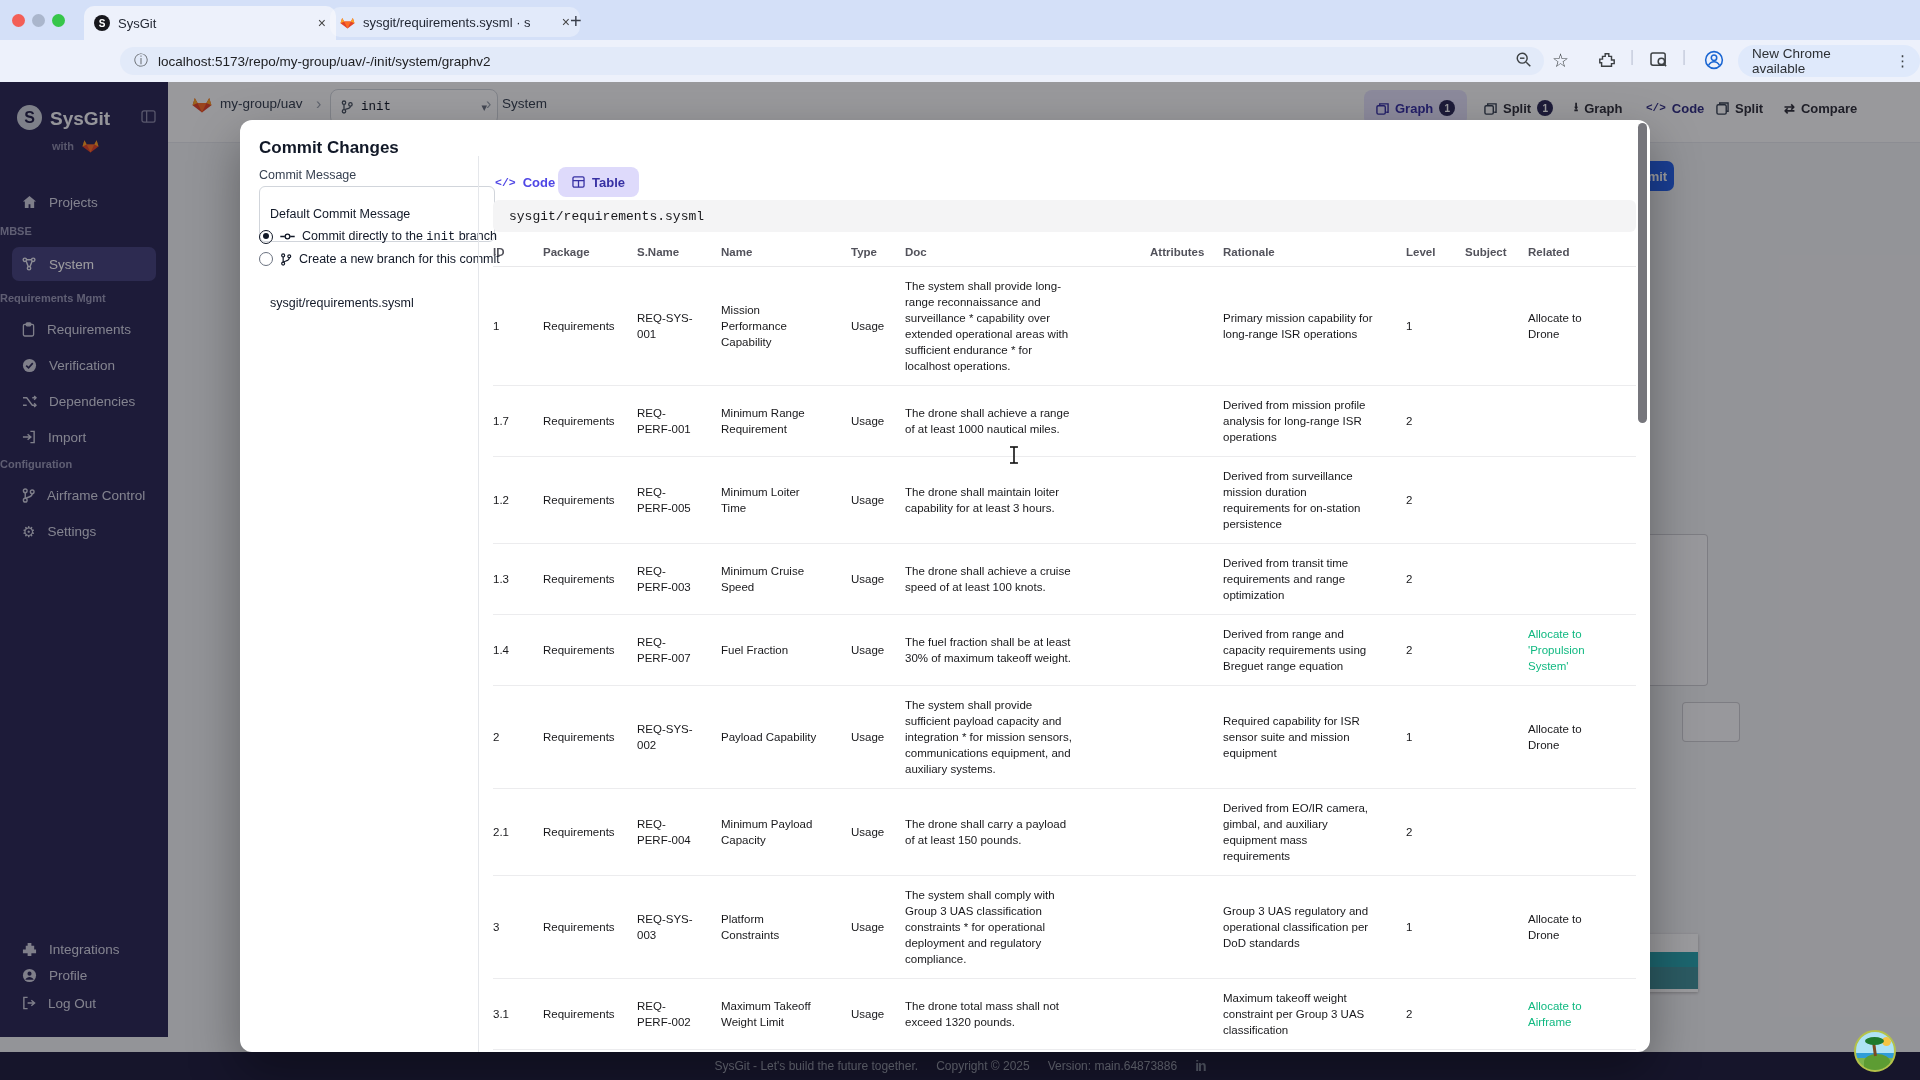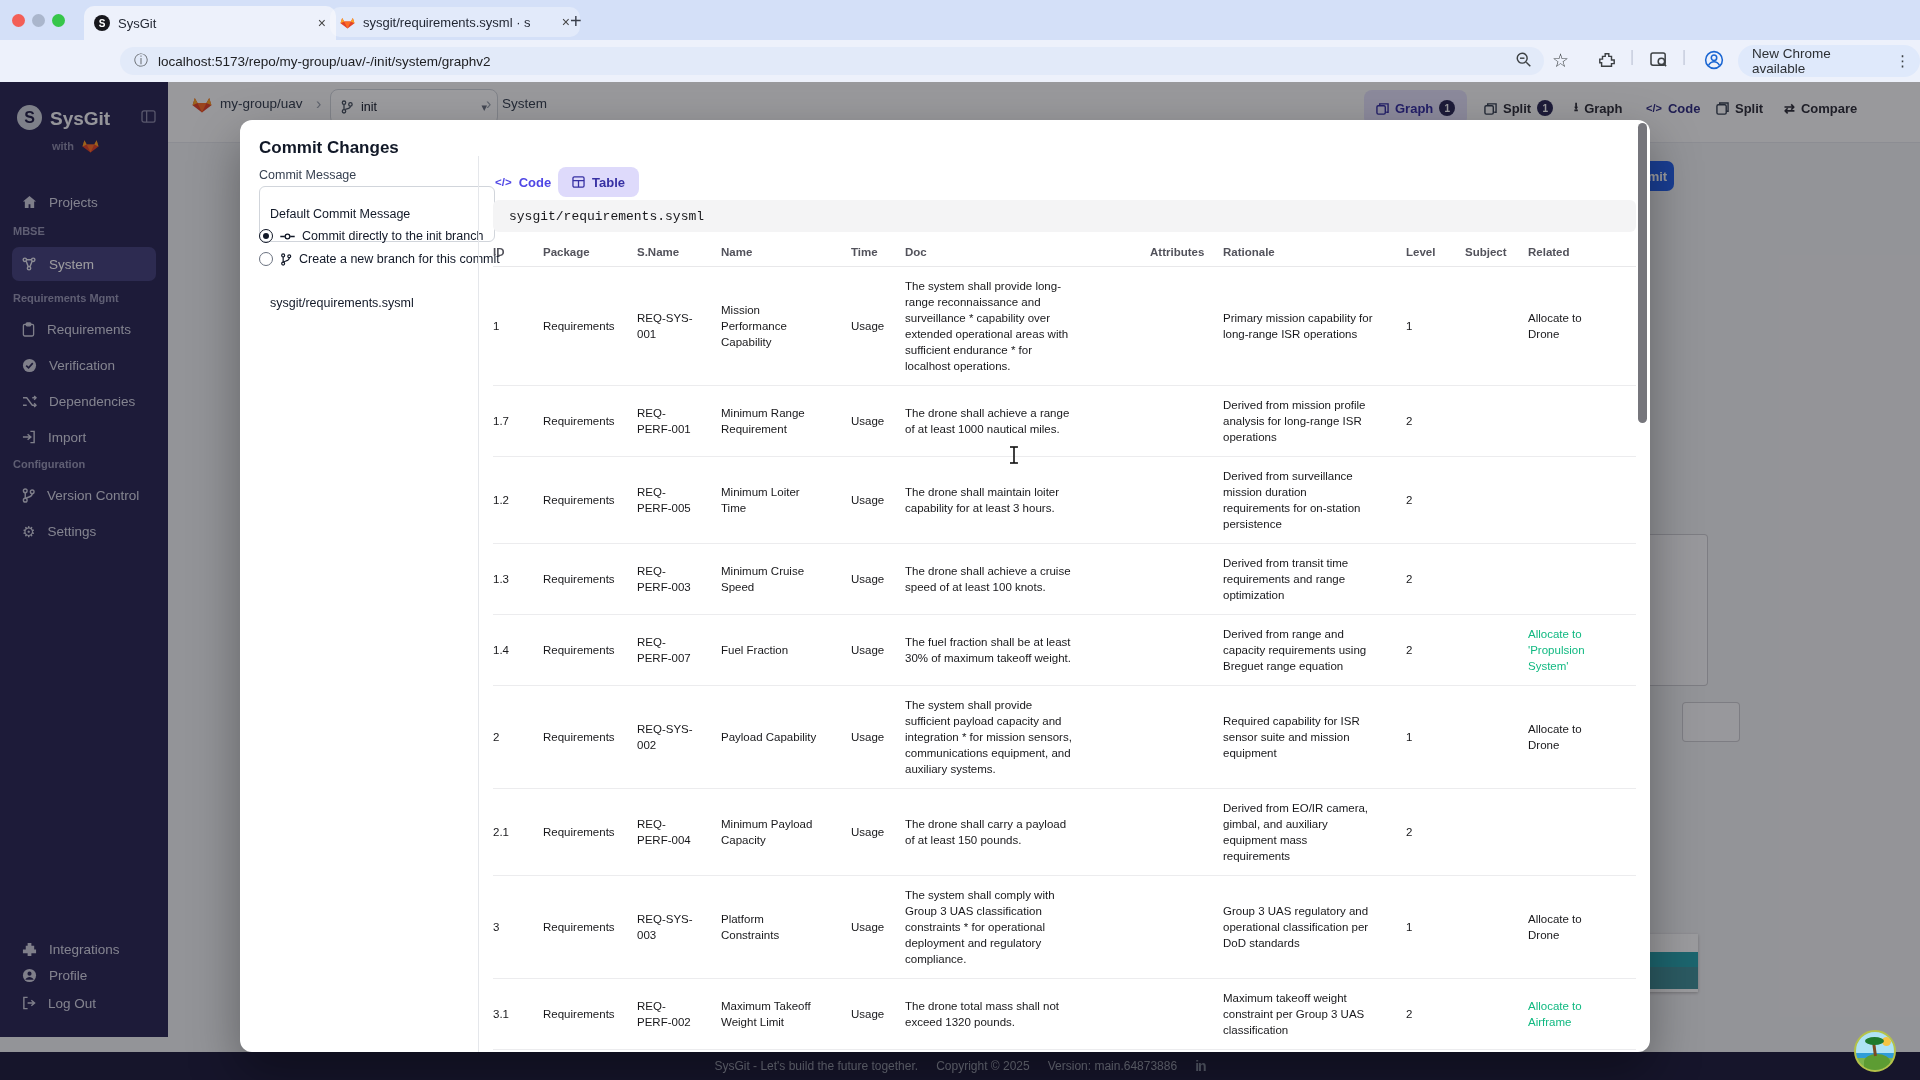--- a/index.html
+++ b/index.html
@@ -17,40 +17,40 @@
   .toolbar{left:0;top:40px;width:1920px;height:42px;background:#edf1fb;display:flex;align-items:center}
   .omni{left:120px;top:47px;width:1424px;height:28px;background:#e2eaf9;border-radius:14px;display:flex;align-items:center;font-size:13.5px;color:#202124}
   .tbicon{color:#3c4043;font-size:16px}
   .newchrome{left:1738px;top:45px;height:32px;background:#dfe9fb;border-radius:16px;display:flex;align-items:center;
              padding:0 10px 0 14px;font-size:13.5px;color:#2c2f33;gap:8px}
   
   .page{left:0;top:82px;width:1920px;height:998px;background:#f1f2f4}
   .sidebar{left:0;top:0;width:168px;height:955px;background:#2c2956;color:#d6d6e4}
   .sb-item{display:flex;align-items:center;gap:12px;font-size:13.5px;height:30px;padding-left:22px;color:#d6d6e4}
   .sb-sec{font-size:11px;font-weight:700;color:#9visible}
-  .sb-sec{font-size:11px;font-weight:700;color:#9a98b6;padding-left:13px}
+  .sb-sec{font-size:11px;font-weight:700;color:#9a98b6;}
   .sb-active{background:#47437e;border-radius:7px}
   .hdr{left:168px;top:0;width:1752px;height:60px;background:#fafafa;border-bottom:1px solid #e5e7eb}
   .hbtn{display:flex;align-items:center;gap:6px;font-size:13px;color:#30303a;font-weight:600}
   .badge1{width:16px;height:16px;border-radius:50%;background:#2c2956;color:#fff;font-size:10px;display:flex;align-items:center;justify-content:center}
   .footerbar{left:0;top:970px;width:1920px;height:28px;background:#211e3e;color:#aab0bf;font-size:12px;
              display:flex;align-items:center;justify-content:center;gap:18px}
   .overlay{left:0;top:82px;width:1920px;height:998px;background:rgba(8,8,14,.40);z-index:10}
   
   .modal{left:240px;top:120px;width:1410px;height:932px;background:#fff;border-radius:12px;z-index:20;
          box-shadow:0 20px 50px rgba(0,0,0,.35);overflow:hidden}
   .m-title{font-size:17px;font-weight:700;color:#111827}
   .m-label{font-size:12.5px;color:#374151}
   .m-input{width:214px;height:30px;border:1px solid #d1d5db;border-radius:6px;font-size:12.5px;color:#111827;
            padding:12px 10px;font-family:"Liberation Sans",sans-serif;background:#fff}
   .radio-row{display:flex;align-items:center;gap:7px;font-size:12.5px;color:#111827}
   .rad{width:14px;height:14px;border-radius:50%;border:1.5px solid #6b7280;box-sizing:border-box;flex:0 0 14px}
   .rad.sel{border:1.5px solid #111827;position:relative}
   .rad.sel::after{content:"";position:absolute;left:2.5px;top:2.5px;width:6px;height:6px;border-radius:50%;background:#111827}
-  code,.mono{font-family:Liberation Sans, sans-serif}
+  code,.mono{font-family:Liberation Mono, monospace}
   .vdiv{left:238px;top:36px;bottom:0;width:1px;background:#e5e7eb}
   .tab-code{display:flex;align-items:center;gap:7px;color:#4f46e5;font-weight:700;font-size:13px}
   .tab-table{display:flex;align-items:center;gap:7px;background:#dedafb;color:#3730a3;font-weight:700;font-size:13px;
              border-radius:8px;height:30px;padding:0 14px}
   .filebar{background:#f4f4f5;border-radius:6px;height:32px;display:flex;align-items:center;padding-left:16px;
            font-family:"Liberation Mono","DejaVu Sans Mono",monospace;font-size:13px;color:#18181b}
   .tbl{display:grid;grid-template-columns:50px 94px 84px 130px 54px 245px 73px 183px 59px 63px 108px;
        font-size:11.5px;color:#18181b}
   .tbl-head{color:#52525b;font-weight:700;padding:6px 0 8px 0;border-bottom:1px solid #e8e8ea}
   .trow{display:contents}
@@ -308,21 +308,21 @@
       <span>Import</span>
     </div>
     <div class="abs sb-sec" style="left:0;top:376px">Configuration</div>
     <div class="abs sb-item" style="left:0;top:398px;width:168px">
       <svg width="13" height="15" viewBox="0 0 14 16" fill="none" stroke="#cfcfdd" stroke-width="1.5">
           <circle cx="3.5" cy="3" r="2"></circle>
           <circle cx="3.5" cy="13" r="2"></circle>
           <circle cx="11" cy="4" r="2"></circle>
           <path d="M3.5 5v6M11 6c0 3.5-4.5 3.5-6.5 5"></path>
         </svg>
-      <span>Version Control</span>
+      <span>Airframe Control</span>
     </div>
     <div class="abs sb-item" style="left:0;top:434px;width:168px">
       <span style="font-size:15px;color:#cfcfdd;line-height:1">⚙</span>
       <span>Settings</span>
     </div>
 
     <div class="abs sb-item" style="left:0;top:852px;width:168px">
       <svg width="15" height="15" viewBox="0 0 16 16" fill="#cfcfdd">
           <path d="M6 1h4v3h3v4h2v4h-5v3H6v-3H1V8h3V4h2z"></path>
         </svg>
@@ -398,21 +398,21 @@
 
   <div class="abs filebar" style="left:253px;top:80px;width:1127px">
     <span>sysgit/requirements.sysml</span>
   </div>
 
   <div class="abs tbl" style="left:253px;top:120px;width:1133px">
     <div class="tbl-head">ID</div>
     <div class="tbl-head">Package</div>
     <div class="tbl-head">S.Name</div>
     <div class="tbl-head">Name</div>
-    <div class="tbl-head">Time</div>
+    <div class="tbl-head">Type</div>
     <div class="tbl-head">Doc</div>
     <div class="tbl-head">Attributes</div>
     <div class="tbl-head">Rationale</div>
     <div class="tbl-head">Level</div>
     <div class="tbl-head">Subject</div>
     <div class="tbl-head">Related</div>
     <div style="display:contents" id="tbody">
     <div class="trow">
       <div class="tcell">1</div>
       <div class="tcell">Requirements</div>

